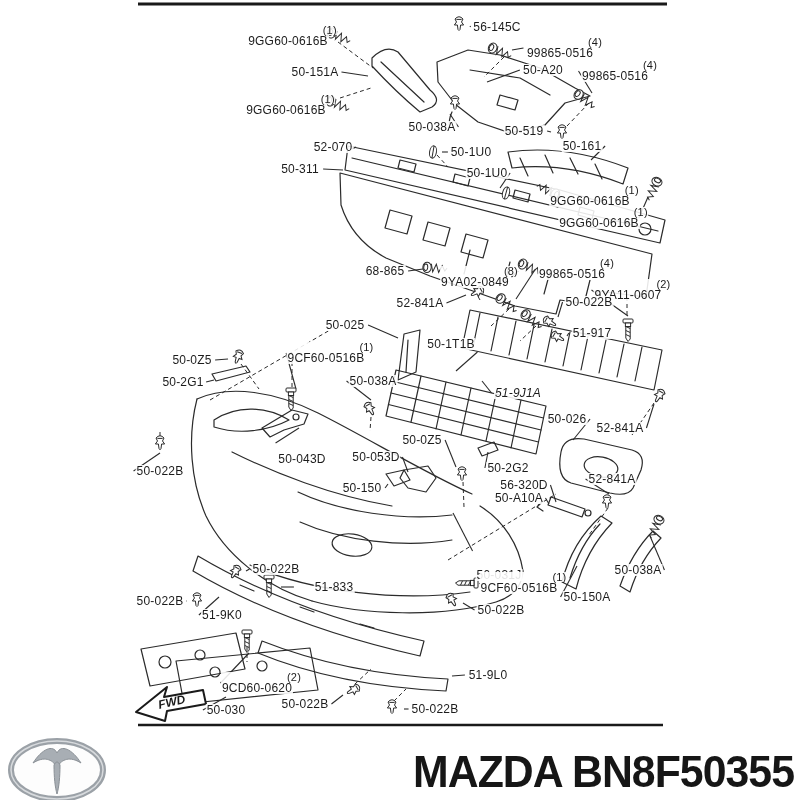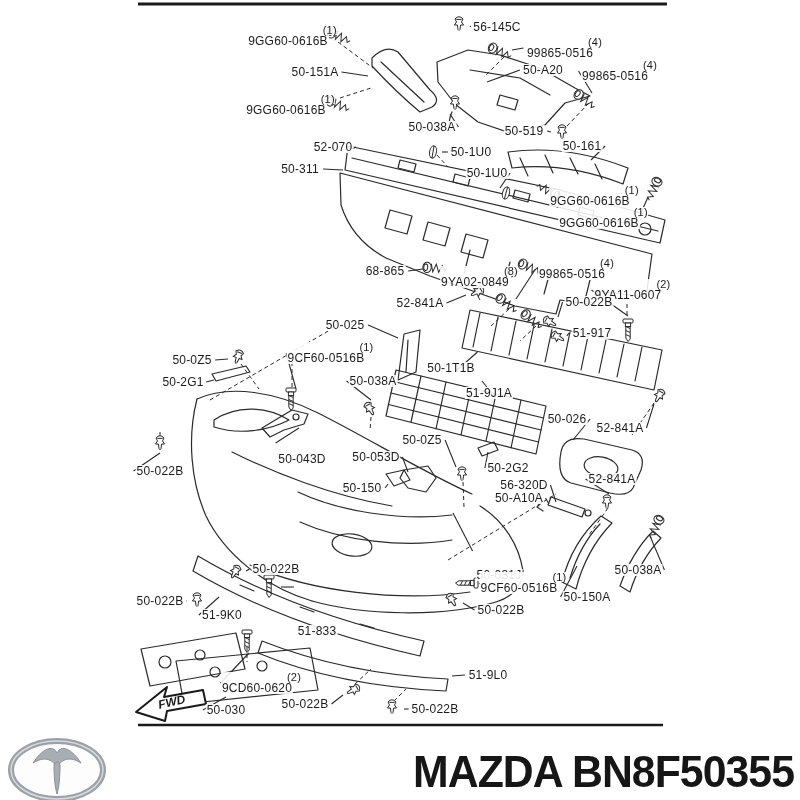--- a/index.html
+++ b/index.html
@@ -313,33 +313,33 @@
       <div class="part-label" style="left: 345px; top: 325px;">
         <div class="pn">50-025</div>
       </div>
       <div class="part-label" style="left: 326px; top: 353px;">
         <div class="qty">(1)</div>
         <div class="pn">9CF60-0516B</div>
       </div>
       <div class="part-label" style="left: 192px; top: 360px;">
         <div class="pn">50-0Z5</div>
       </div>
-      <div class="part-label" style="left: 451px; top: 368px;">
+      <div class="part-label" style="left: 451px; top: 344px;">
         <div class="pn">50-1T1B</div>
       </div>
       <div class="part-label" style="left: 183px; top: 382px;">
         <div class="pn">50-2G1</div>
       </div>
       <div class="part-label" style="left: 373px; top: 381px;">
         <div class="pn">50-038A</div>
       </div>
       <div class="part-label" style="left: 420px; top: 303px;">
         <div class="pn">52-841A</div>
       </div>
-      <div class="part-label" style="left: 489px; top: 393px;">
+      <div class="part-label" style="left: 518px; top: 393px; font-style: italic;">
         <div class="pn">51-9J1A</div>
       </div>
       <div class="part-label" style="left: 422px; top: 440px;">
         <div class="pn">50-0Z5</div>
       </div>
       <div class="part-label" style="left: 376px; top: 457px;">
         <div class="pn">50-053D</div>
       </div>
       <div class="part-label" style="left: 508px; top: 468px;">
         <div class="pn">50-2G2</div>
@@ -380,21 +380,21 @@
       </div>
       <div class="part-label" style="left: 638px; top: 570px;">
         <div class="pn">50-038A</div>
       </div>
       <div class="part-label" style="left: 501px; top: 610px;">
         <div class="pn">50-022B</div>
       </div>
       <div class="part-label" style="left: 276px; top: 569px;">
         <div class="pn">50-022B</div>
       </div>
-      <div class="part-label" style="left: 317px; top: 587px; margin-top: 44px;">
+      <div class="part-label" style="left: 334px; top: 587px;">
         <div class="pn">51-833</div>
       </div>
       <div class="part-label" style="left: 222px; top: 615px;">
         <div class="pn">51-9K0</div>
       </div>
       <div class="part-label" style="left: 160px; top: 601px;">
         <div class="pn">50-022B</div>
       </div>
       <div class="part-label" style="left: 257px; top: 683px;">
         <div class="qty">(2)</div>

